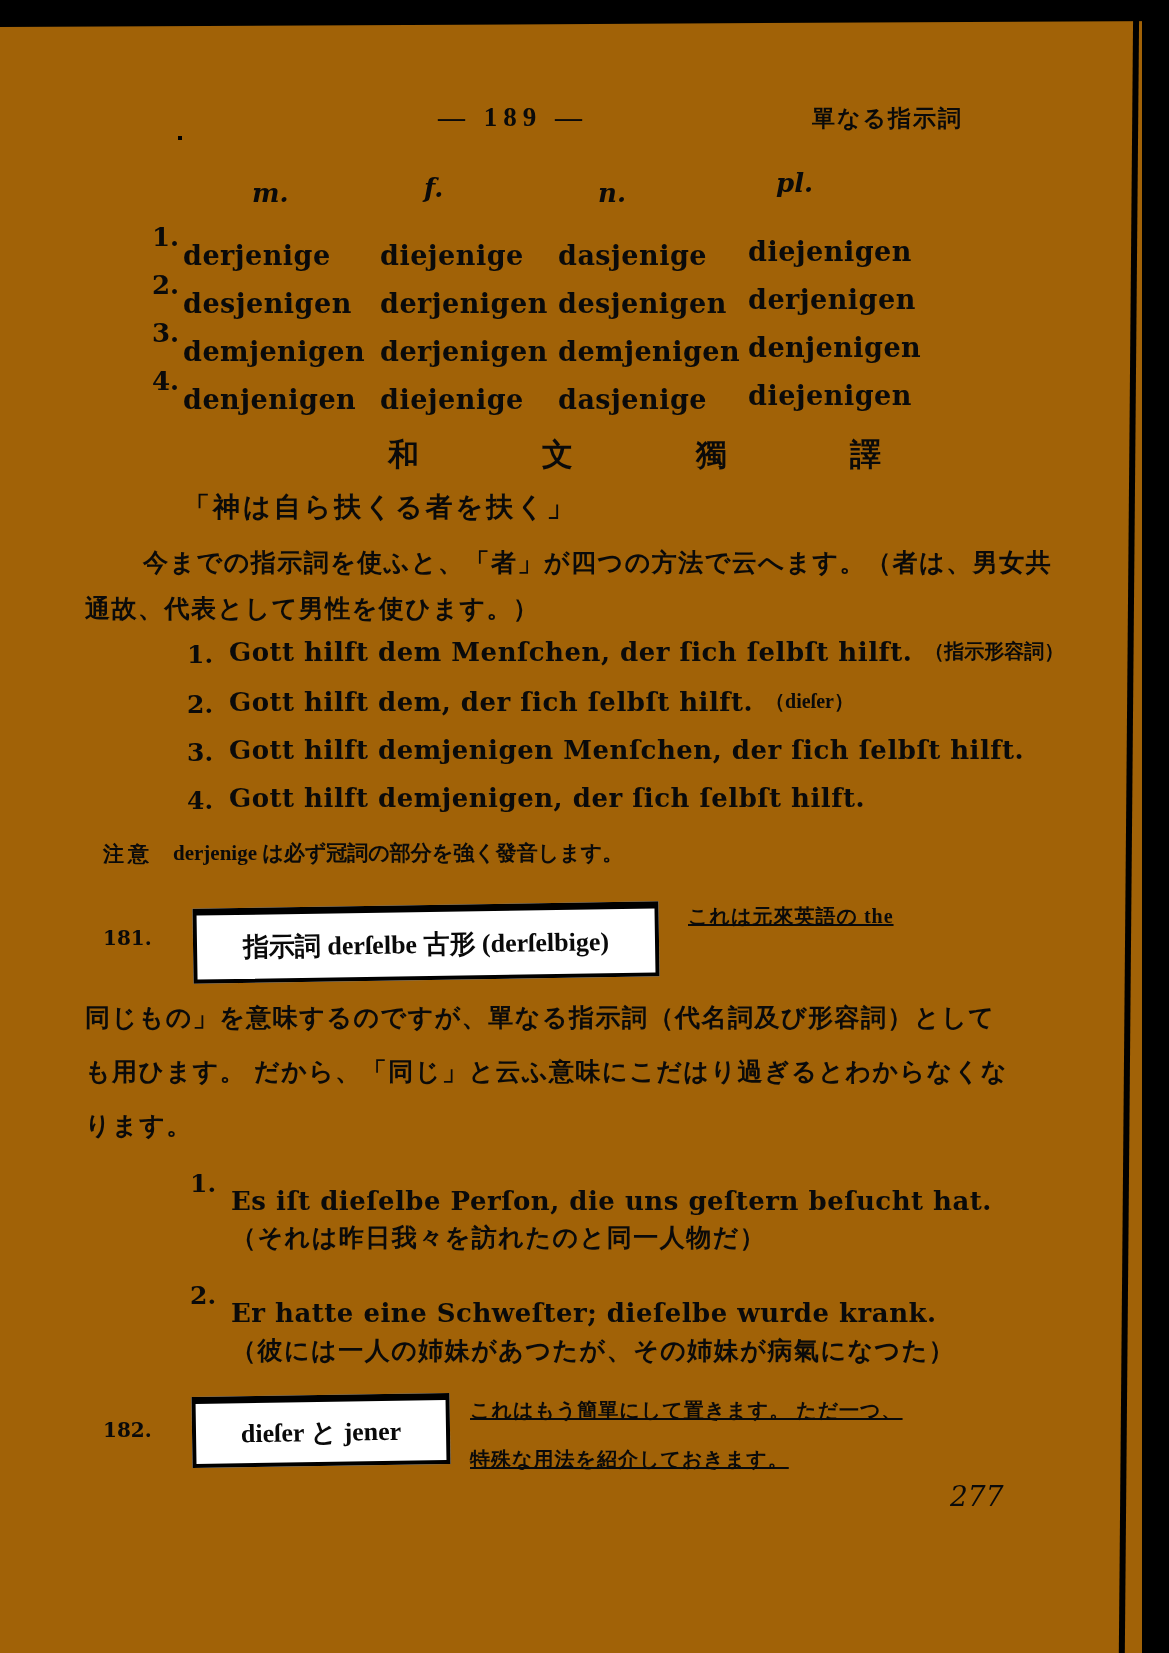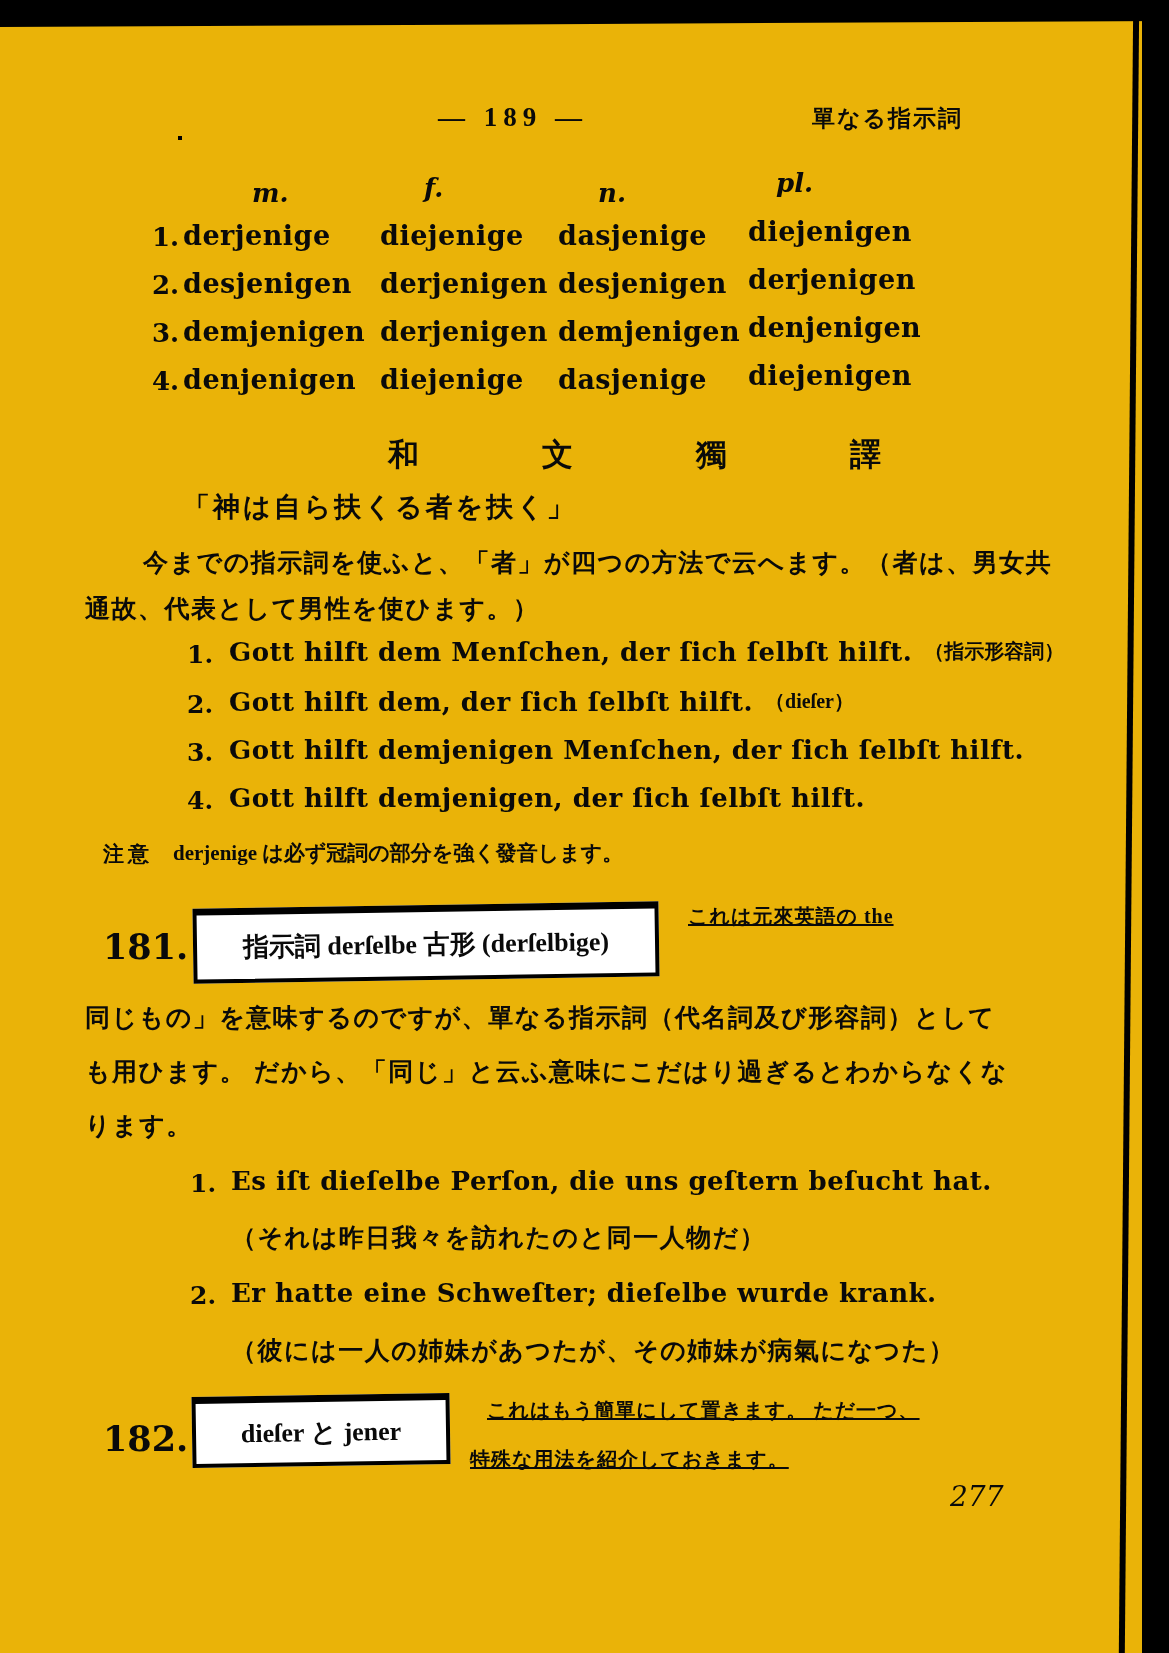--- a/index.html
+++ b/index.html
@@ -1,44 +1,44 @@
 <!DOCTYPE html>
 <html><head>
 <meta charset="utf-8">
 <style>
   html,body{margin:0;padding:0;background:#e8e8e8;}
   .page{
     position:relative;width:1169px;height:1653px;margin:0 auto;
-    background:#eab308;overflow:hidden;color:#0a0a0a;
+    background:#a16207;overflow:hidden;color:#0a0a0a;
     font-family:"Liberation Serif","DejaVu Serif",serif;
   }
   .abs{position:absolute;white-space:nowrap;}
   
   .band-top{position:absolute;left:-20px;top:-6px;width:1220px;height:30px;background:#000;transform:rotate(-0.3deg);}
   .stripe-thin{position:absolute;left:1126px;top:-10px;width:6px;height:1680px;background:#000;transform:rotate(0.5deg);}
   .stripe-outer{position:absolute;left:1142px;top:0;width:30px;height:1653px;background:#000;}
   .speck{position:absolute;left:178px;top:136px;width:4px;height:4px;background:#000;}
   
-  .fraktur{font-family:"DejaVu Serif",serif;font-weight:700;letter-spacing:0.5px;}
+  .fraktur{font-family:"DejaVu Serif",serif;font-weight:700;letter-spacing:0.5px;margin-top:20px;}
   .cjk{font-family:"Liberation Serif","DejaVu Serif",serif;font-weight:700;}
   .ital{font-style:italic;font-weight:700;font-family:"DejaVu Serif",serif;}
   .hdr-page{left:438px;top:102px;font-size:27px;letter-spacing:6px;font-weight:700;}
   .hdr-lecture{left:812px;top:103px;font-size:23px;letter-spacing:2px;font-family:"Liberation Sans",sans-serif;font-weight:700;}
   .colhead{font-size:26px;}
   .rownum{font-size:26px;font-weight:700;font-family:"DejaVu Serif",serif;}
   .tcell{font-size:27px;}
   .sec-head{left:388px;top:434px;font-size:31px;letter-spacing:46px;}
   .quote{left:183px;top:489px;font-size:27px;letter-spacing:3px;}
   .jbody{font-size:25px;letter-spacing:1.5px;}
   .gsent{font-size:26px;text-align:right;}
   .gnum{font-size:25px;font-weight:700;font-family:"DejaVu Serif",serif;}
   .annot{font-size:20px;letter-spacing:0;vertical-align:3px;margin-left:12px;margin-top:48px;}
   .note-label{left:103px;top:840px;font-size:21px;letter-spacing:4px;}
   .note-text{left:173px;top:839px;font-size:21px;}
-  .secnum{font-size:35px;font-weight:700;font-family:"DejaVu Serif",serif;text-align:center;}
+  .secnum{font-size:20px;font-weight:700;font-family:"DejaVu Serif",serif;text-align:center;}
   .rulebox{
     position:absolute;border:4px solid #000;border-top-width:7px;
     display:flex;align-items:center;justify-content:center;
     transform:rotate(-0.9deg);background:#fff;
   }
   .box181{left:193px;top:905px;width:458px;height:64px;}
   .box182{left:192px;top:1395px;width:250px;height:60px;}
   .boxtitle{font-size:26px;white-space:nowrap;}
   .side{font-size:20px;letter-spacing:1px;text-decoration:underline;}
   .pgnum-bottom{left:950px;top:1480px;font-size:28px;font-style:italic;font-family:"DejaVu Serif",serif;}
@@ -125,18 +125,18 @@
   <div class="abs fraktur gsent" style="left:231px;top:1166px;">Es iſt dieſelbe Perſon, die uns geſtern beſucht hat.</div>
   <div class="abs jbody cjk" style="left:231px;top:1221px;">（それは昨日我々を訪れたのと同一人物だ）</div>
   <div class="abs gnum" style="left:190px;top:1281px;">2.</div>
   <div class="abs fraktur gsent" style="left:231px;top:1278px;">Er hatte eine Schweſter; dieſelbe wurde krank.</div>
   <div class="abs jbody cjk" style="left:231px;top:1334px;">（彼には一人の姉妹があつたが、その姉妹が病氣になつた）</div>
 
   <div class="abs secnum" style="left:103px;top:1418px;">182.</div>
   <div class="rulebox box182">
     <span class="boxtitle cjk">dieſer  と  jener</span>
   </div>
-  <div class="abs side cjk" style="left:470px;top:1397px;margin-left:17px;">これはもう簡單にして置きます。 ただ一つ、</div>
+  <div class="abs side cjk" style="left:470px;top:1397px;">これはもう簡單にして置きます。 ただ一つ、</div>
   <div class="abs side cjk" style="left:470px;top:1446px;">特殊な用法を紹介しておきます。</div>
 
   <div class="abs pgnum-bottom">277</div>
 
 </div>
 
 </body></html>

